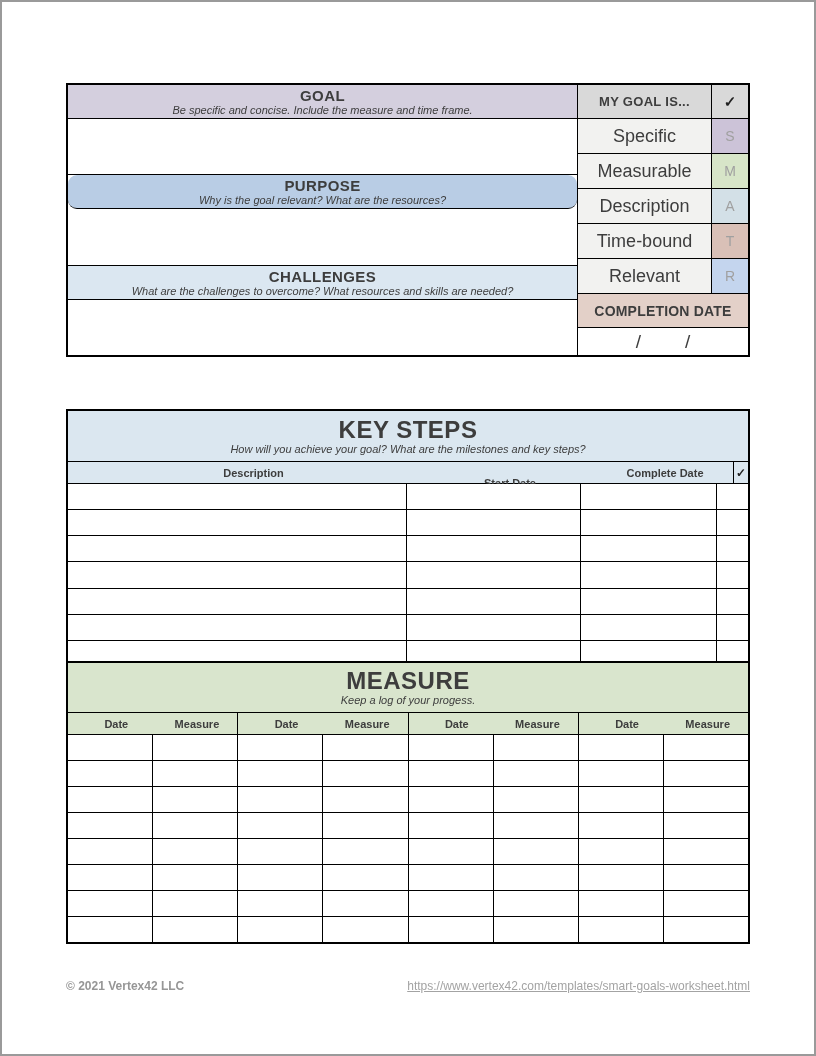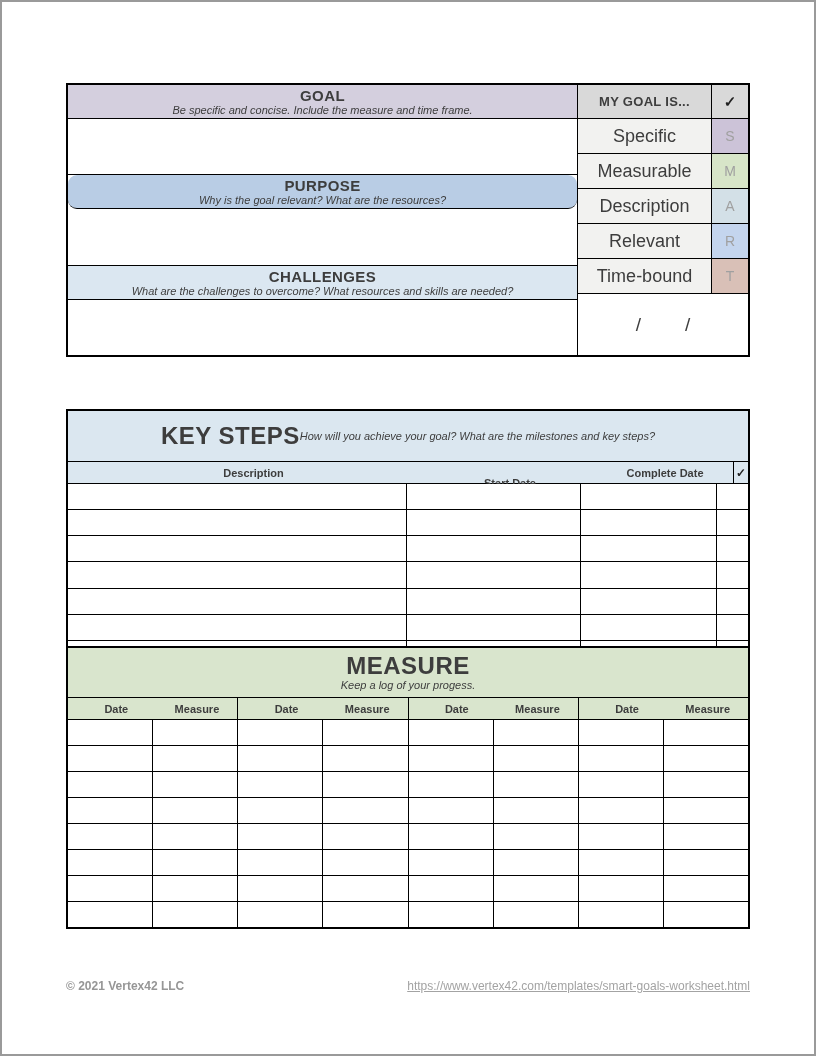--- a/index.html
+++ b/index.html
@@ -47,40 +47,40 @@
                border-bottom:1px solid #000; }
   .cd-body { flex:1; display:flex; align-items:center; justify-content:center; gap:44px;
              font-size:19px; color:#3d3d3d; background:#fff; }
 
   
   .ks-table {
     position:absolute; left:64px; top:407px; width:684px; height:259px;
     border:2px solid #000; display:flex; flex-direction:column; background:#fff;
   }
   .ks-header { height:51px; background:var(--key-steps-bg); border-bottom:1px solid #000;
-               display:flex; flex-direction:row; align-items:center; justify-content:center; }
+               display:flex; flex-direction:column; align-items:center; justify-content:center; }
   .big-title { font-size:24px; font-weight:bold; letter-spacing:0.5px; line-height:26px; }
   .big-sub { font-size:11px; font-style:italic; line-height:13px; }
   .ks-cols { height:22px; background:var(--key-steps-bg); border-bottom:1px solid #000;
              display:flex; align-items:stretch; font-size:11px; font-weight:bold;padding-left:16px; }
   .ks-cols > div { display:flex; align-items:center; justify-content:center; }
   .ks-col-desc { width:339px; }
   .ks-col-start { width:174px;margin-top:20px; }
   .ks-col-complete { width:136px; }
   .ks-col-check { flex:1; border-left:1px solid #000; font-size:12px; color:#222; }
   .ks-rows { flex:1; display:flex; flex-direction:column; }
   .ks-row { flex:1; display:flex; border-bottom:1px solid #000; }
   .ks-row:last-child { border-bottom:none; }
   .ks-cell { border-right:1px solid #000; background:#fff; }
   .ks-desc { width:339px; } .ks-start { width:174px; } .ks-complete { width:136px; }
   .ks-check { flex:1; border-right:none; }
 
   
   .ms-table {
-    position:absolute; left:64px; top:644px; width:684px; height:283px;
+    position:absolute; left:64px; top:659px; width:684px; height:283px;
     border:2px solid #000; display:flex; flex-direction:column; background:#f0abfc;
   }
   .ms-header { height:50px; background:var(--measure-bg); border-bottom:1px solid #000;
                display:flex; flex-direction:column; align-items:center; justify-content:center; }
   .ms-cols { height:22px; background:var(--measure-bg); border-bottom:1px solid #000;
              display:flex; font-size:11px; font-weight:bold; }
   .ms-group { flex:1; display:flex; align-items:center; border-left:1px solid #000;padding-left:8px; }
   .ms-group:first-child { border-left:none; }
   .ms-group span { flex:1; text-align:center; }
   .ms-rows { flex:1; display:flex; flex-direction:column; }
@@ -132,28 +132,29 @@
       </div>
       <div class="mrow smart-row">
         <div class="smart-label">Measurable</div>
         <div class="smart-letter" style="background: rgb(215, 229, 200);">M</div>
       </div>
       <div class="mrow smart-row">
         <div class="smart-label">Description</div>
         <div class="smart-letter" style="background: rgb(211, 224, 231);">A</div>
       </div>
       <div class="mrow smart-row">
+        <div class="smart-label">Time-bound</div>
+        <div class="smart-letter" style="background: rgb(217, 192, 183);">T</div>
+      </div>
+      <div class="mrow smart-row">
         <div class="smart-label">Relevant</div>
         <div class="smart-letter" style="background: rgb(196, 213, 238);">R</div>
       </div>
-      <div class="mrow smart-row">
-        <div class="smart-label">Time-bound</div>
-        <div class="smart-letter" style="background: rgb(217, 192, 183);">T</div>
-      </div>
-
+
+      <div class="cd-header">COMPLETION DATE</div>
       <div class="cd-body">
         <span>/</span>
         <span>/</span>
       </div>
     </div>
   </div>
 
   <div class="ks-table">
     <div class="ks-header">
       <div class="big-title">KEY STEPS</div>

